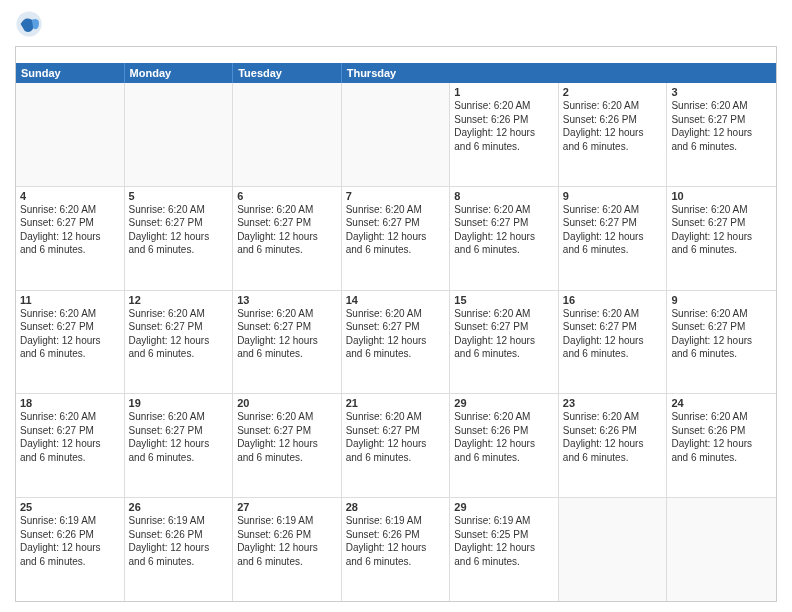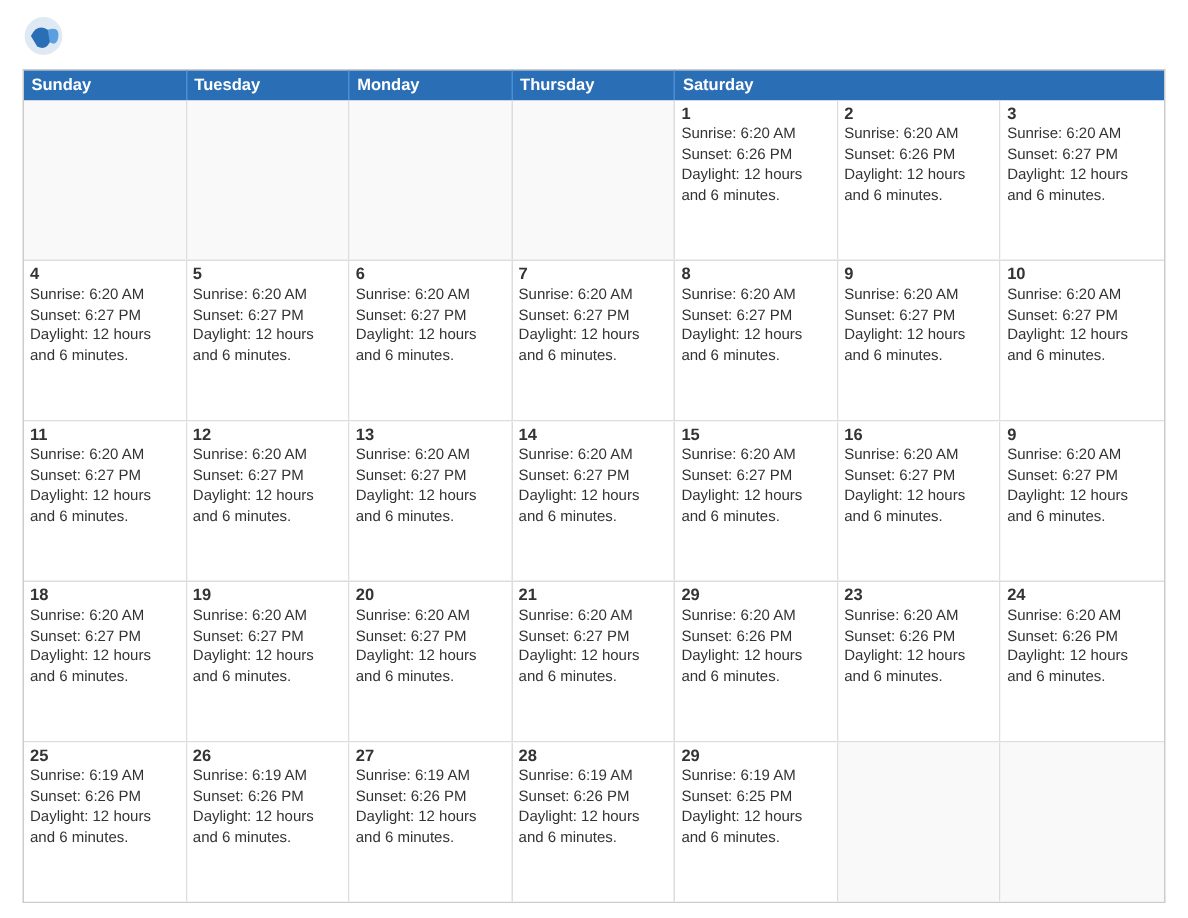--- a/index.html
+++ b/index.html
@@ -62,20 +62,21 @@
     .calendar {
       flex: 1;
       display: flex;
       flex-direction: column;
       border: 1px solid #ccc;
     }
     .cal-header {
       display: grid;
       grid-template-columns: repeat(7, 1fr);
       background: #2a6eb5;
+      margin-top: 16px;
     }
     .cal-header-cell {
       color: #fff;
       font-size: 11px;
       font-weight: bold;
       padding: 4px 5px;
       text-align: left;
       border-right: 1px solid #4a8ed5;
     }
     .cal-header-cell:last-child { border-right: none; }
@@ -133,24 +134,23 @@
     </div>
     <div class="title-block">
       <div class="month-title"></div>
       <div class="subtitle"></div>
     </div>
   </div>
 
   <div class="calendar">
     <div class="cal-header">
     <div class="cal-header-cell">Sunday</div>
+        <div class="cal-header-cell">Monday</div>
         <div class="cal-header-cell">Tuesday</div>
-        <div class="cal-header-cell">Monday</div>
         <div class="cal-header-cell">Thursday</div>
-        <div class="cal-header-cell">Saturday</div>
       </div>
     <div class="cal-body">
     <div class="cal-row">
           <div class="cal-cell empty"></div>
           <div class="cal-cell empty"></div>
           <div class="cal-cell empty"></div>
           <div class="cal-cell empty"></div>
           <div class="cal-cell">
             <span class="day-num">1</span>
             <div class="info" style="white-space: pre-line;">Sunrise: 6:20 AM

